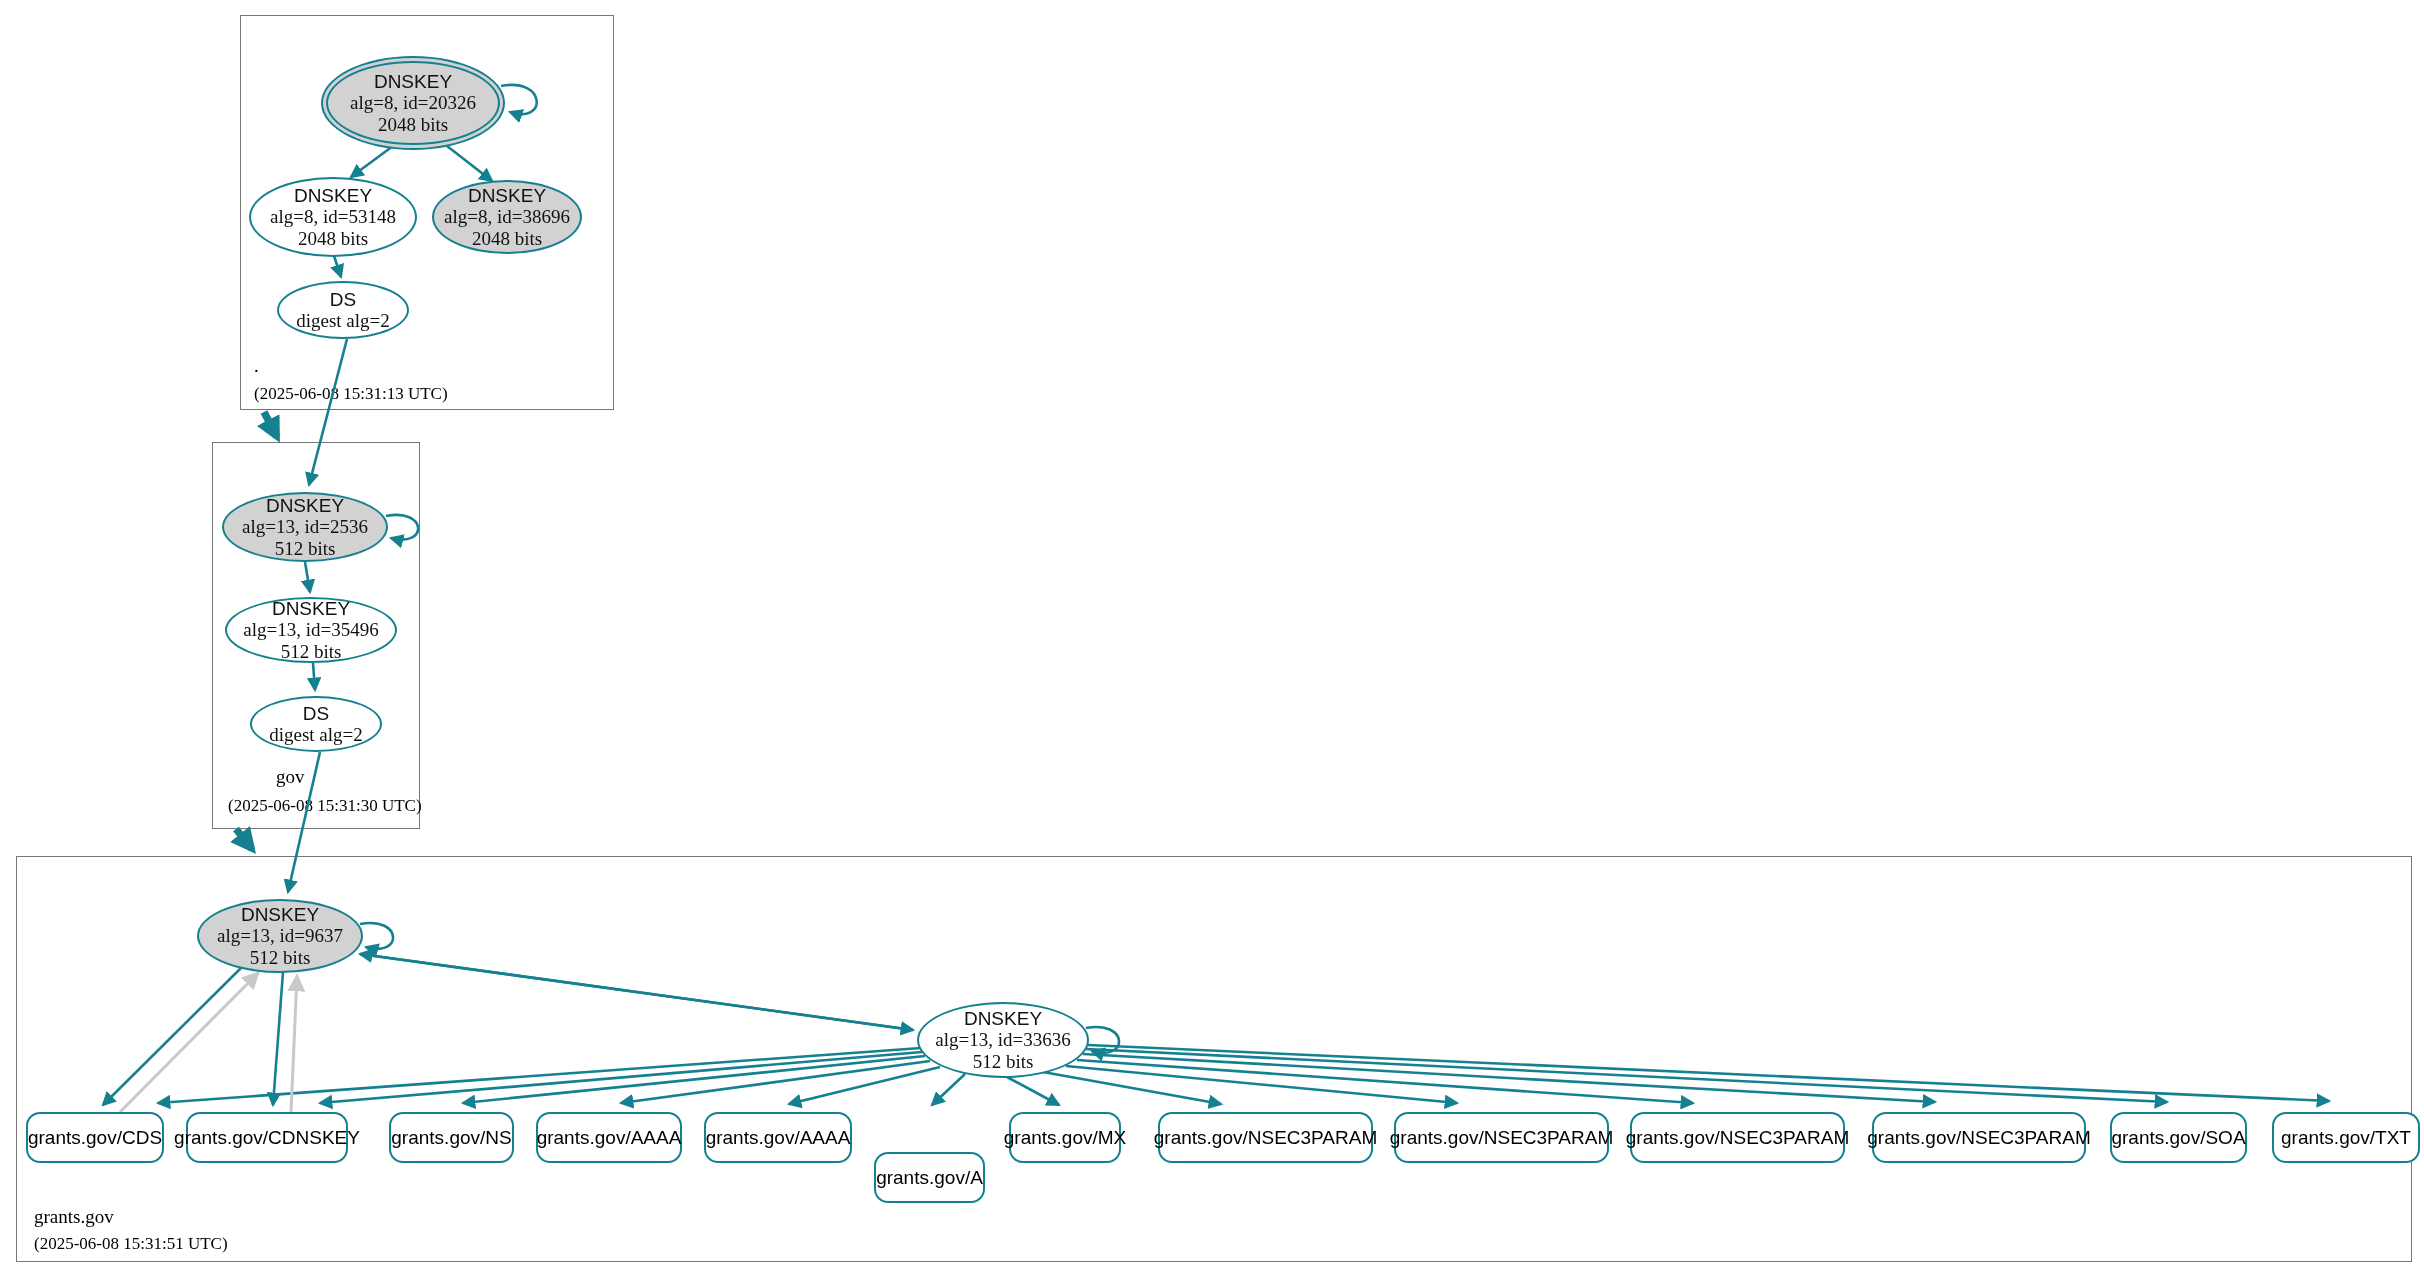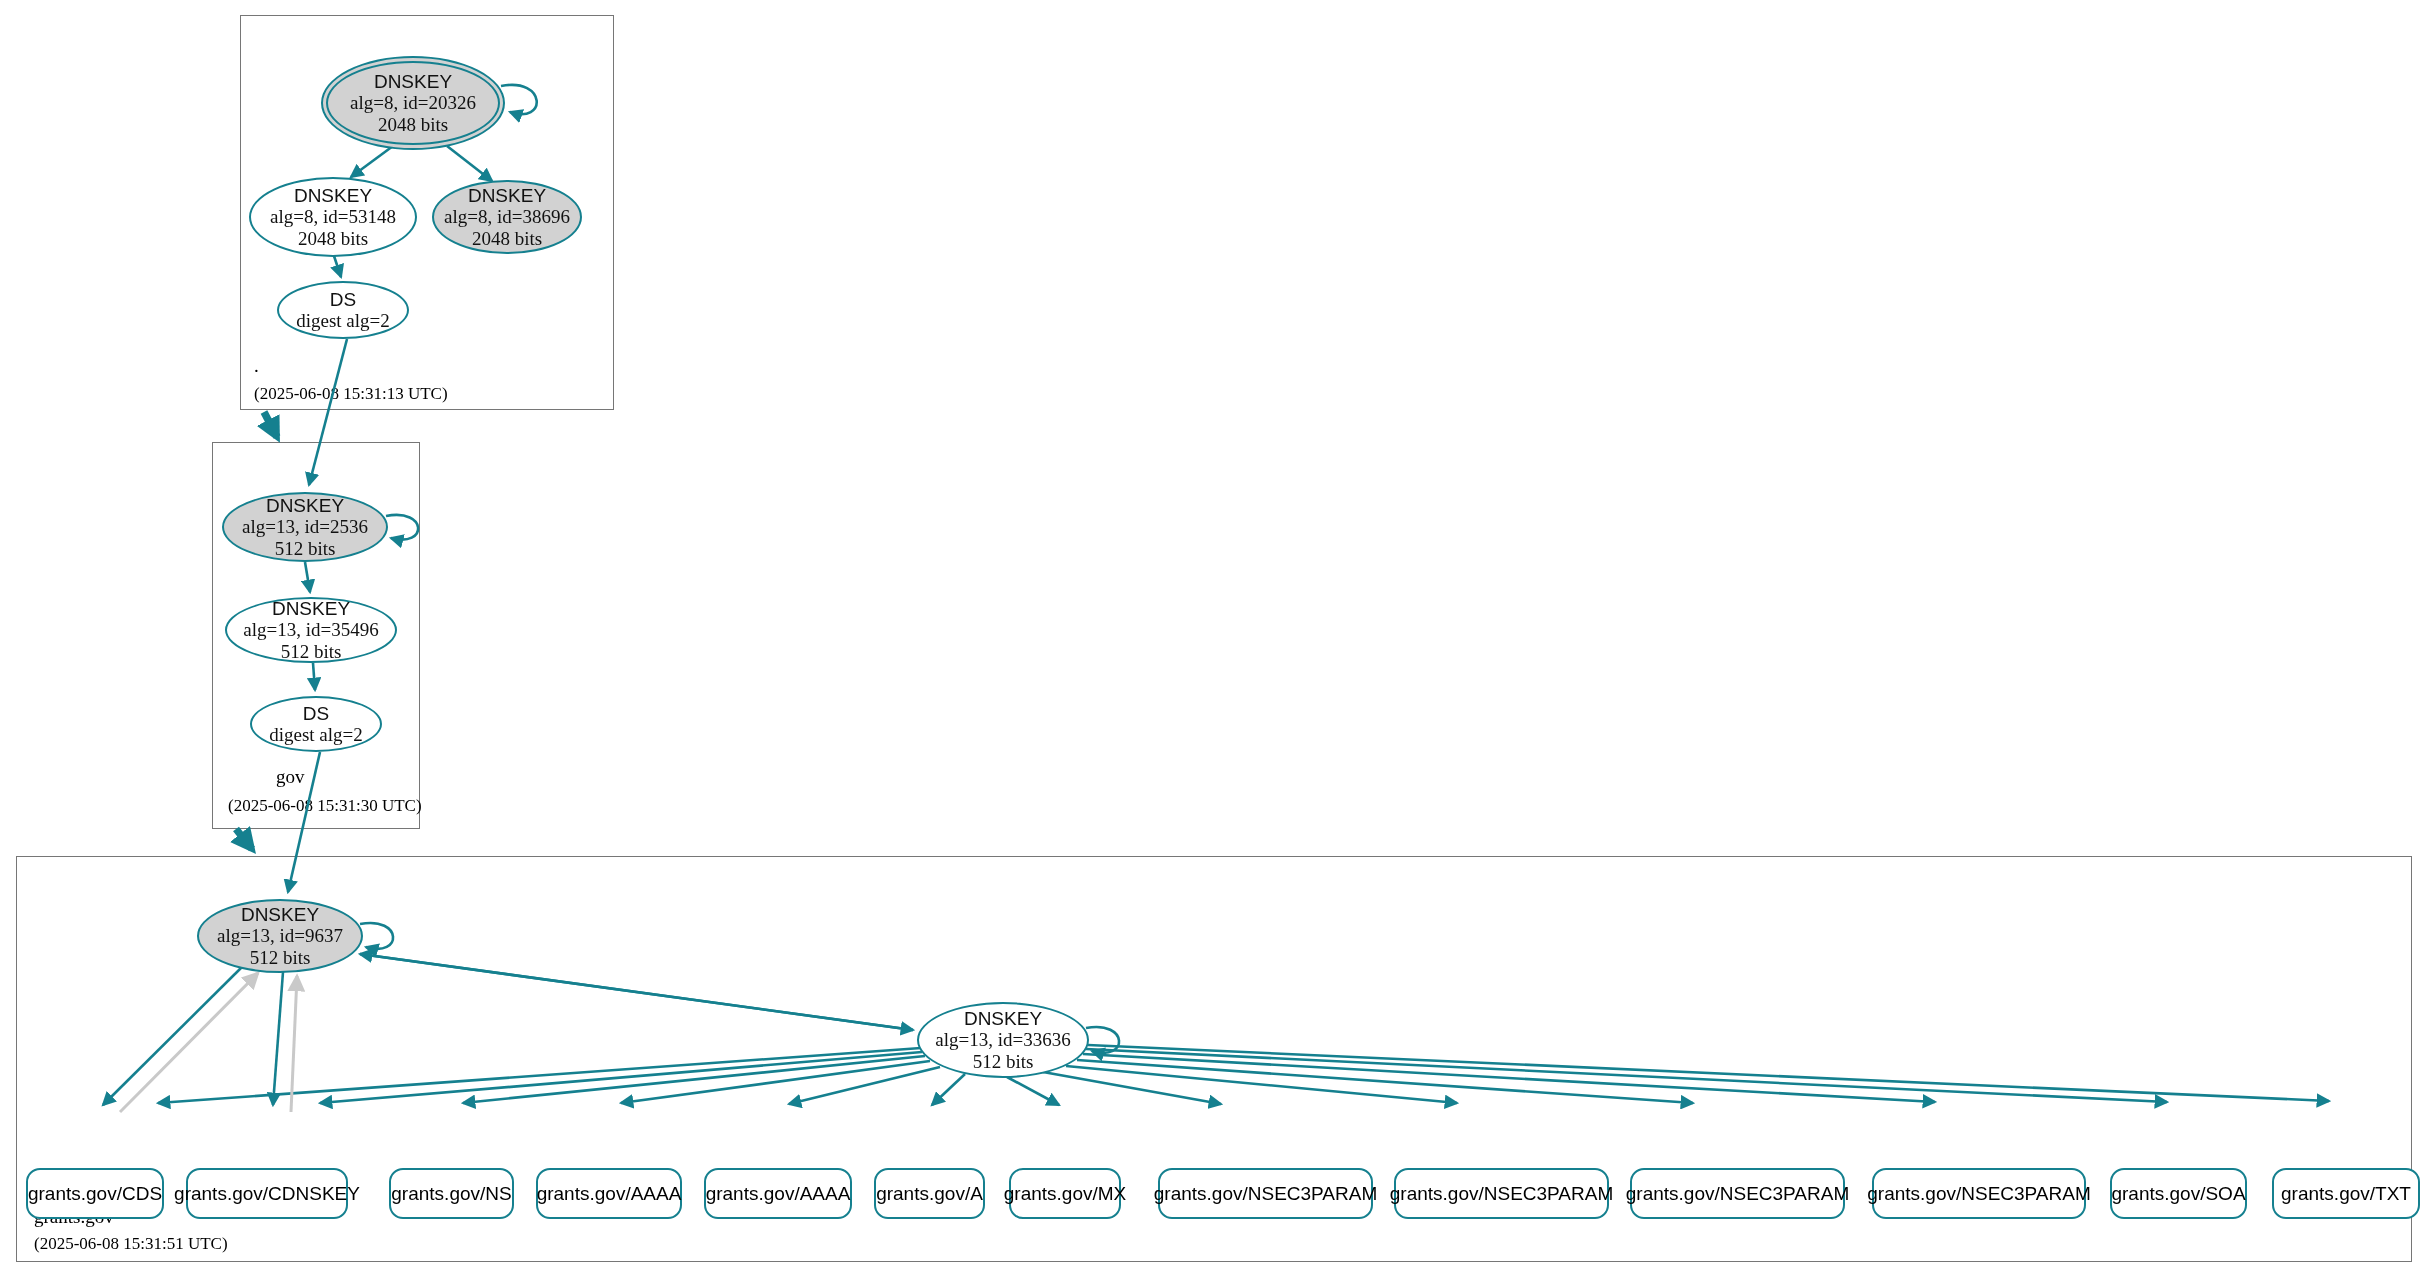--- a/index.html
+++ b/index.html
@@ -12,21 +12,21 @@
   
   .node{position:absolute;border:2.8px solid #15808f;border-radius:50%;background:#fff;
         display:flex;flex-direction:column;align-items:center;justify-content:center;
         text-align:center;line-height:1.12;z-index:5;box-sizing:border-box;}
   .node.gray{background:#d2d2d2;}
   .node .n-title{font-family:"Liberation Sans",sans-serif;font-size:19px;color:#111;}
   .node .n-detail,.node .n-bits{font-family:"Liberation Serif",serif;font-size:19px;color:#111;}
   .ring{position:absolute;left:3px;top:3px;right:3px;bottom:3px;border:2.5px solid #15808f;
         border-radius:50%;pointer-events:none;}
   
-  .rrset{position:absolute;top:1168px;height:51px;border:2.8px solid #15808f;border-radius:14px;
+  .rrset{position:absolute;top:1112px;height:51px;border:2.8px solid #15808f;border-radius:14px;
          background:#fff;display:flex;align-items:center;justify-content:center;
          font-family:"Liberation Sans",sans-serif;font-size:19px;color:#000;z-index:5;
          box-sizing:border-box;white-space:nowrap;}
   svg.edges{position:absolute;left:0;top:0;z-index:3;}
 </style>
 </head>
 <body>
 
 <div id="canvas">
 
@@ -148,21 +148,21 @@
     <div class="n-title">DNSKEY</div>
     <div class="n-detail">alg=13, id=33636</div>
     <div class="n-bits">512 bits</div>
   </div>
 
   <div class="rrset" style="left:26px;width:138px;">grants.gov/CDS</div>
   <div class="rrset" style="left:186px;width:162px;">grants.gov/CDNSKEY</div>
   <div class="rrset" style="left:389px;width:125px;">grants.gov/NS</div>
   <div class="rrset" style="left:536px;width:146px;">grants.gov/AAAA</div>
   <div class="rrset" style="left:704px;width:148px;">grants.gov/AAAA</div>
-  <div class="rrset" style="left:874px;width:111px;">grants.gov/A</div>
+  <div class="rrset" style="left:874px;width:111px;margin-top:40px;">grants.gov/A</div>
   <div class="rrset" style="left:1009px;width:112px;">grants.gov/MX</div>
   <div class="rrset" style="left:1158px;width:215px;">grants.gov/NSEC3PARAM</div>
   <div class="rrset" style="left:1394px;width:215px;">grants.gov/NSEC3PARAM</div>
   <div class="rrset" style="left:1630px;width:215px;">grants.gov/NSEC3PARAM</div>
   <div class="rrset" style="left:1872px;width:214px;">grants.gov/NSEC3PARAM</div>
   <div class="rrset" style="left:2110px;width:137px;">grants.gov/SOA</div>
   <div class="rrset" style="left:2272px;width:148px;">grants.gov/TXT</div>
 
 </div>
 

